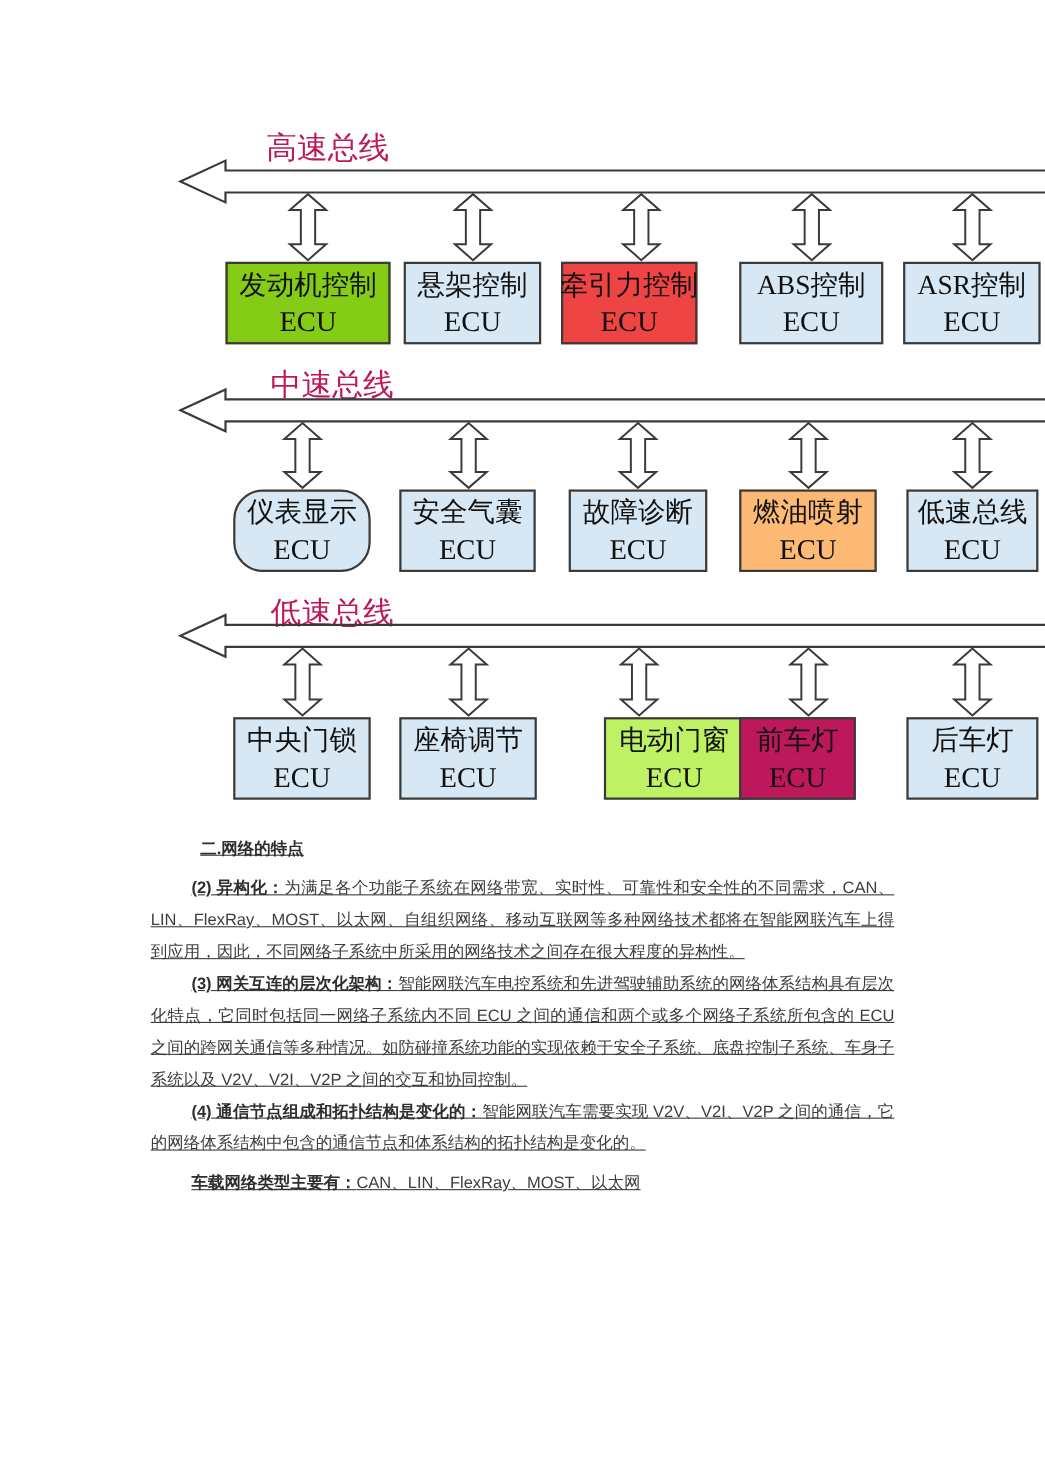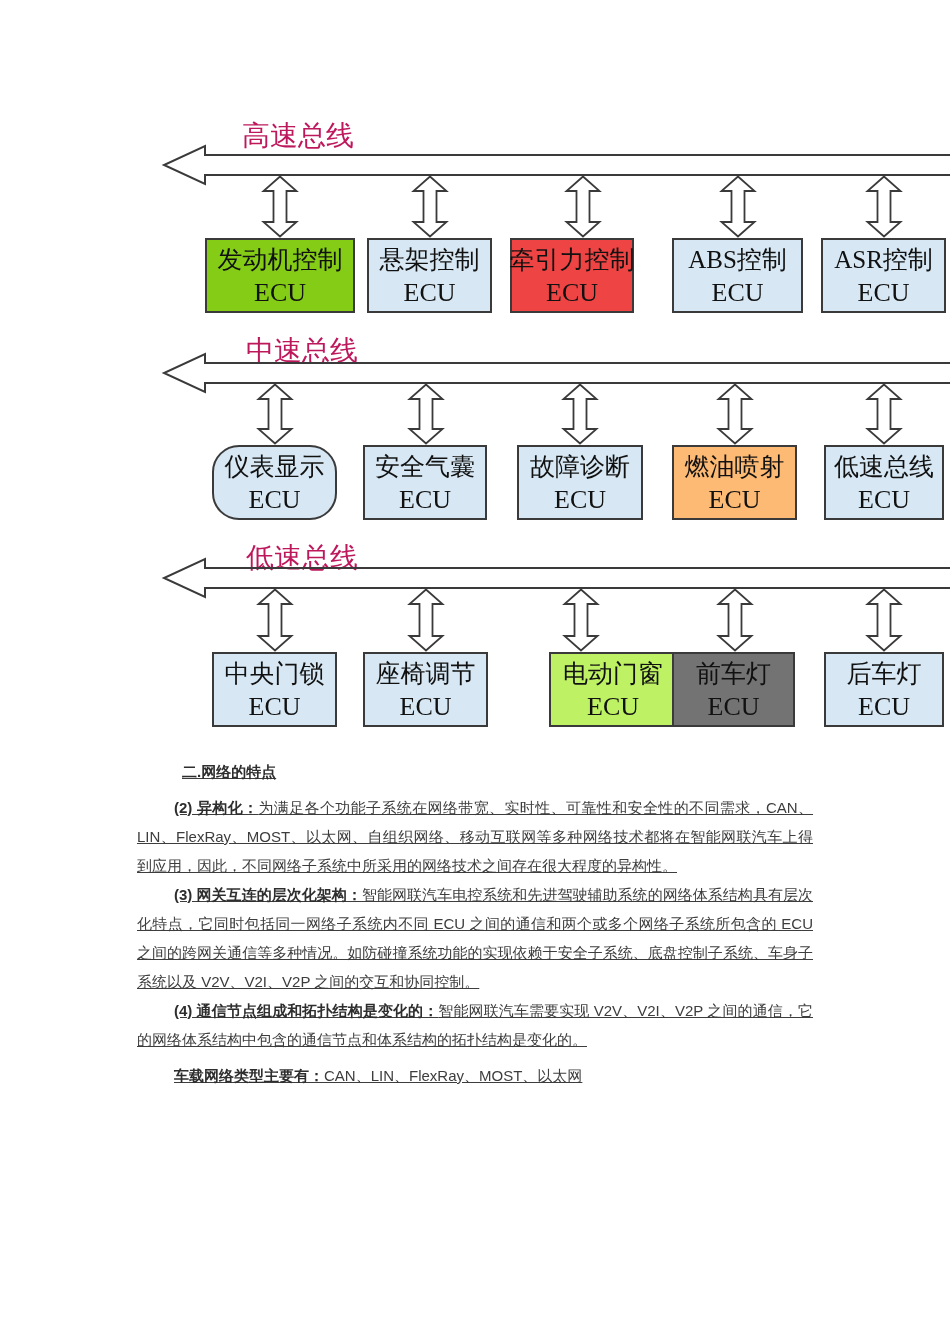--- a/index.html
+++ b/index.html
@@ -156,21 +156,21 @@
     <svg class="v-arrow" width="38" height="65" style="left: 562px; top: 588px;">
       <path d="M 12.5 16 L 2.5 16 L 19 1.5 L 35.5 16 L 25.5 16 L 25.5 48 L 35.5 48 L 19 62.5 L 2.5 48 L 12.5 48 Z" fill="#ffffff" stroke="#3a3a3a" stroke-width="1.8"></path>
     </svg>
     <div class="ecu-box" style="left: 517px; top: 652px; width: 128px; background: #bef264; margin-left: 32px;">
       <span class="ecu-name">电动门窗</span>
       <span class="ecu-type">ECU</span>
     </div>
     <svg class="v-arrow" width="38" height="65" style="left: 715.5px; top: 588px;">
       <path d="M 12.5 16 L 2.5 16 L 19 1.5 L 35.5 16 L 25.5 16 L 25.5 48 L 35.5 48 L 19 62.5 L 2.5 48 L 12.5 48 Z" fill="#ffffff" stroke="#3a3a3a" stroke-width="1.8"></path>
     </svg>
-    <div class="ecu-box" style="left: 672px; top: 652px; width: 123px; background: #737373;">
+    <div class="ecu-box" style="left: 672px; top: 652px; width: 106px; background: #be185d;">
       <span class="ecu-name">前车灯</span>
       <span class="ecu-type">ECU</span>
     </div>
     <svg class="v-arrow" width="38" height="65" style="left: 865px; top: 588px;">
       <path d="M 12.5 16 L 2.5 16 L 19 1.5 L 35.5 16 L 25.5 16 L 25.5 48 L 35.5 48 L 19 62.5 L 2.5 48 L 12.5 48 Z" fill="#ffffff" stroke="#3a3a3a" stroke-width="1.8"></path>
     </svg>
     <div class="ecu-box" style="left: 824px; top: 652px; width: 120px; background: rgb(215, 232, 244);">
       <span class="ecu-name">后车灯</span>
       <span class="ecu-type">ECU</span>
     </div>

